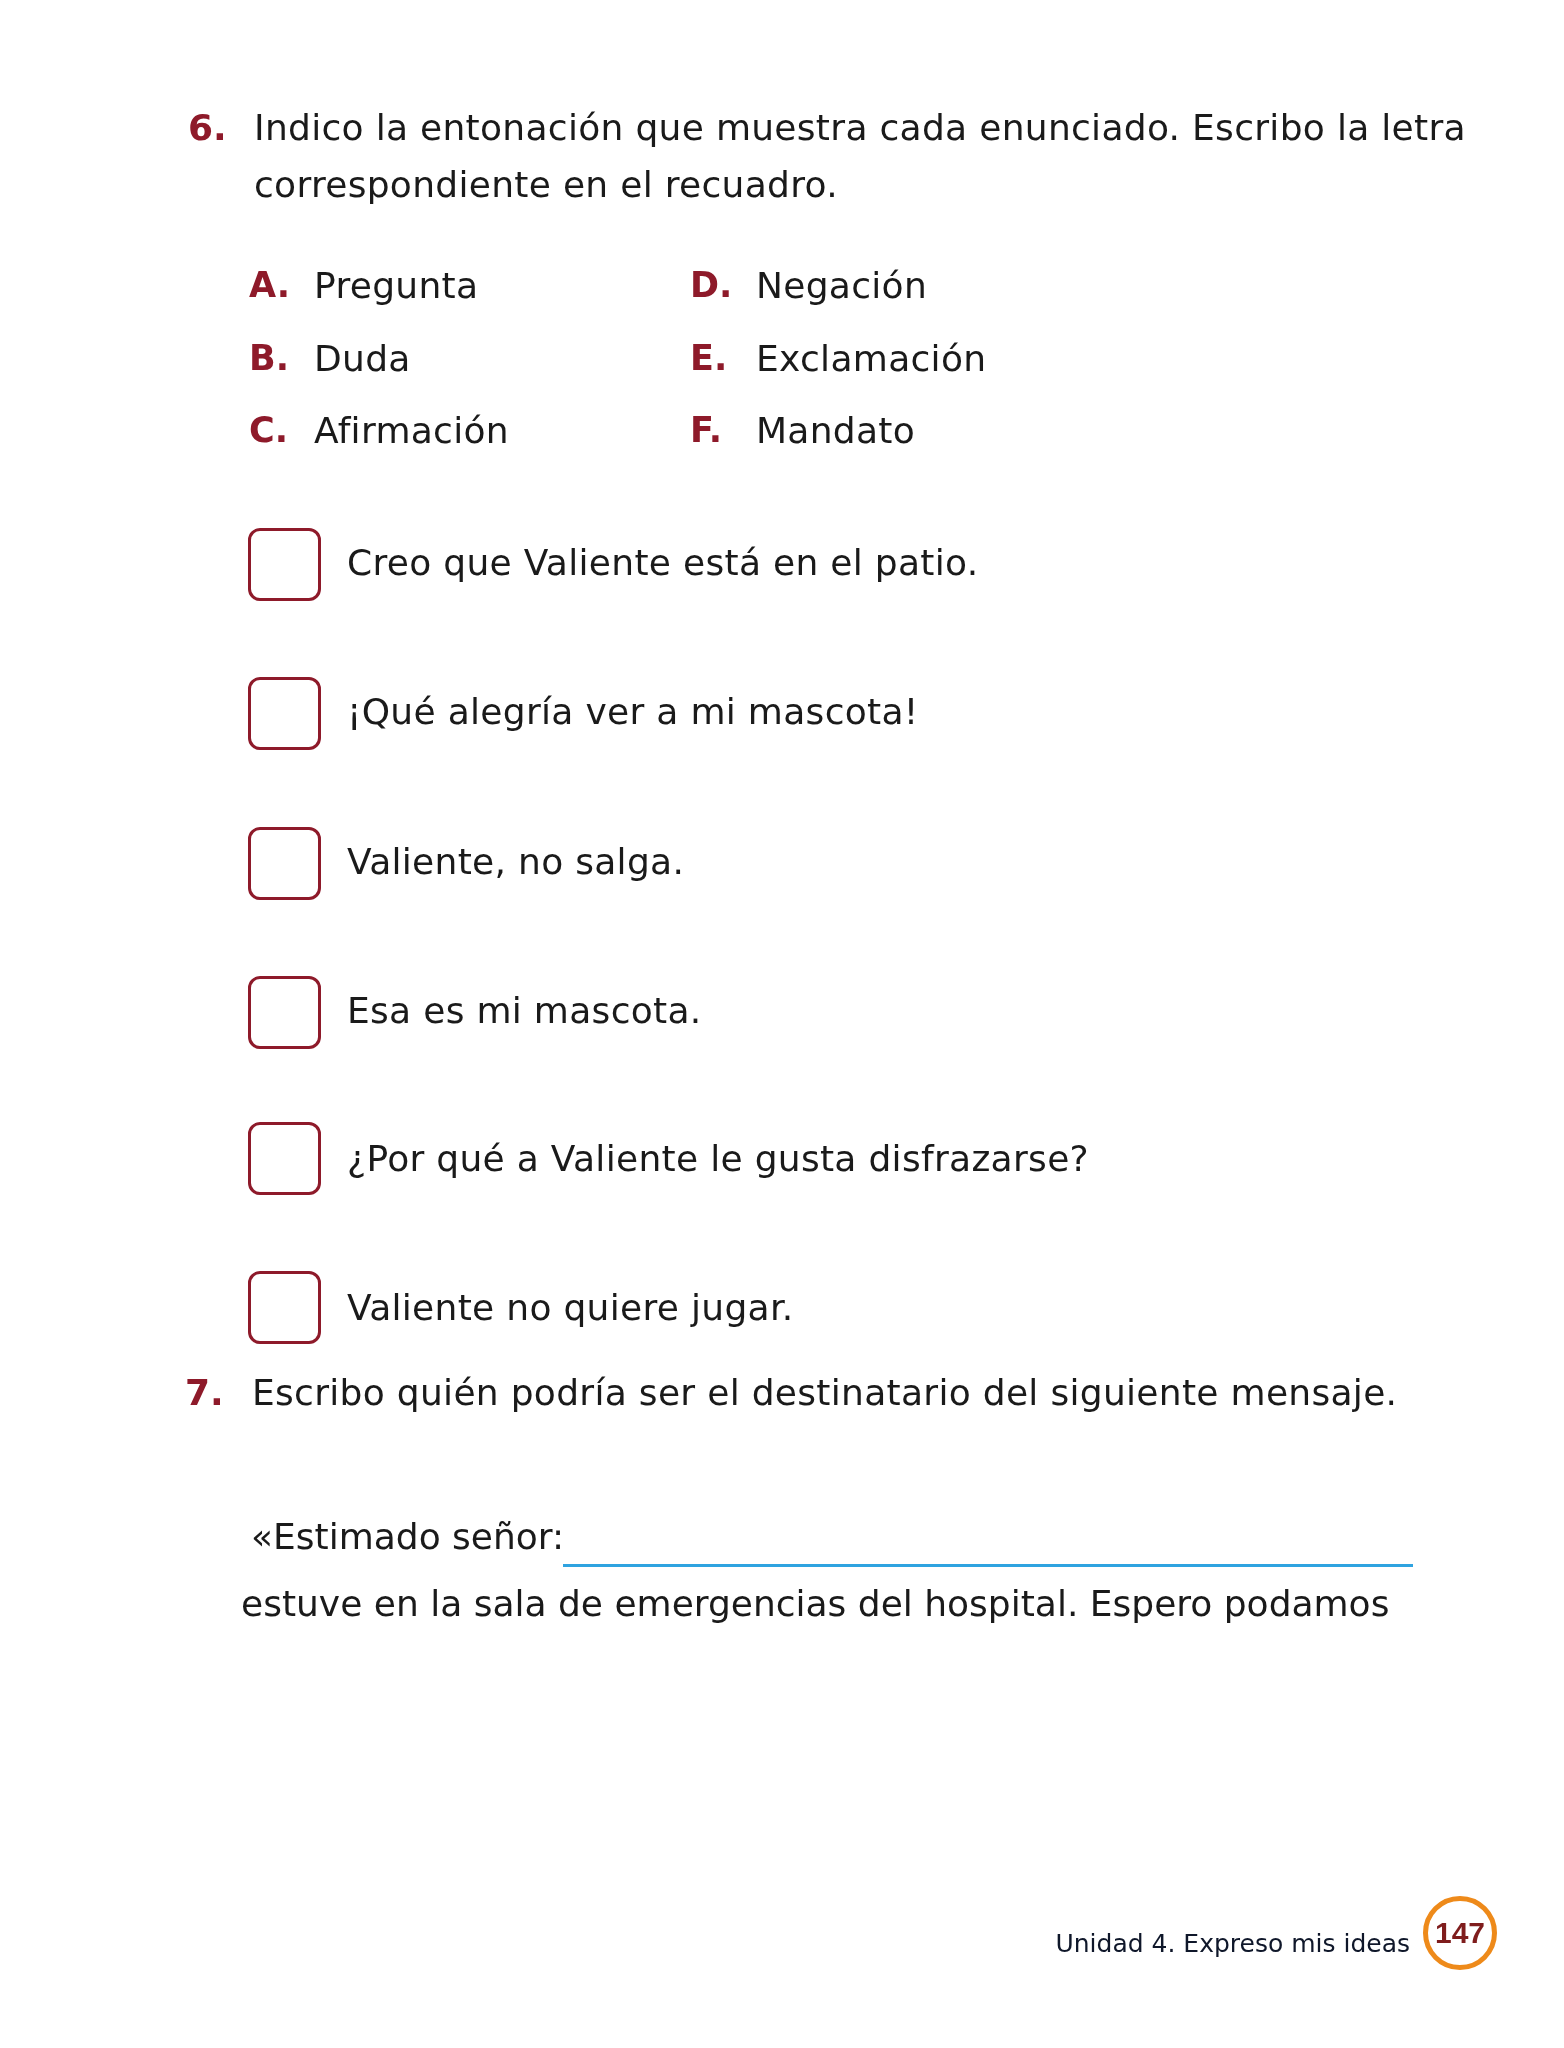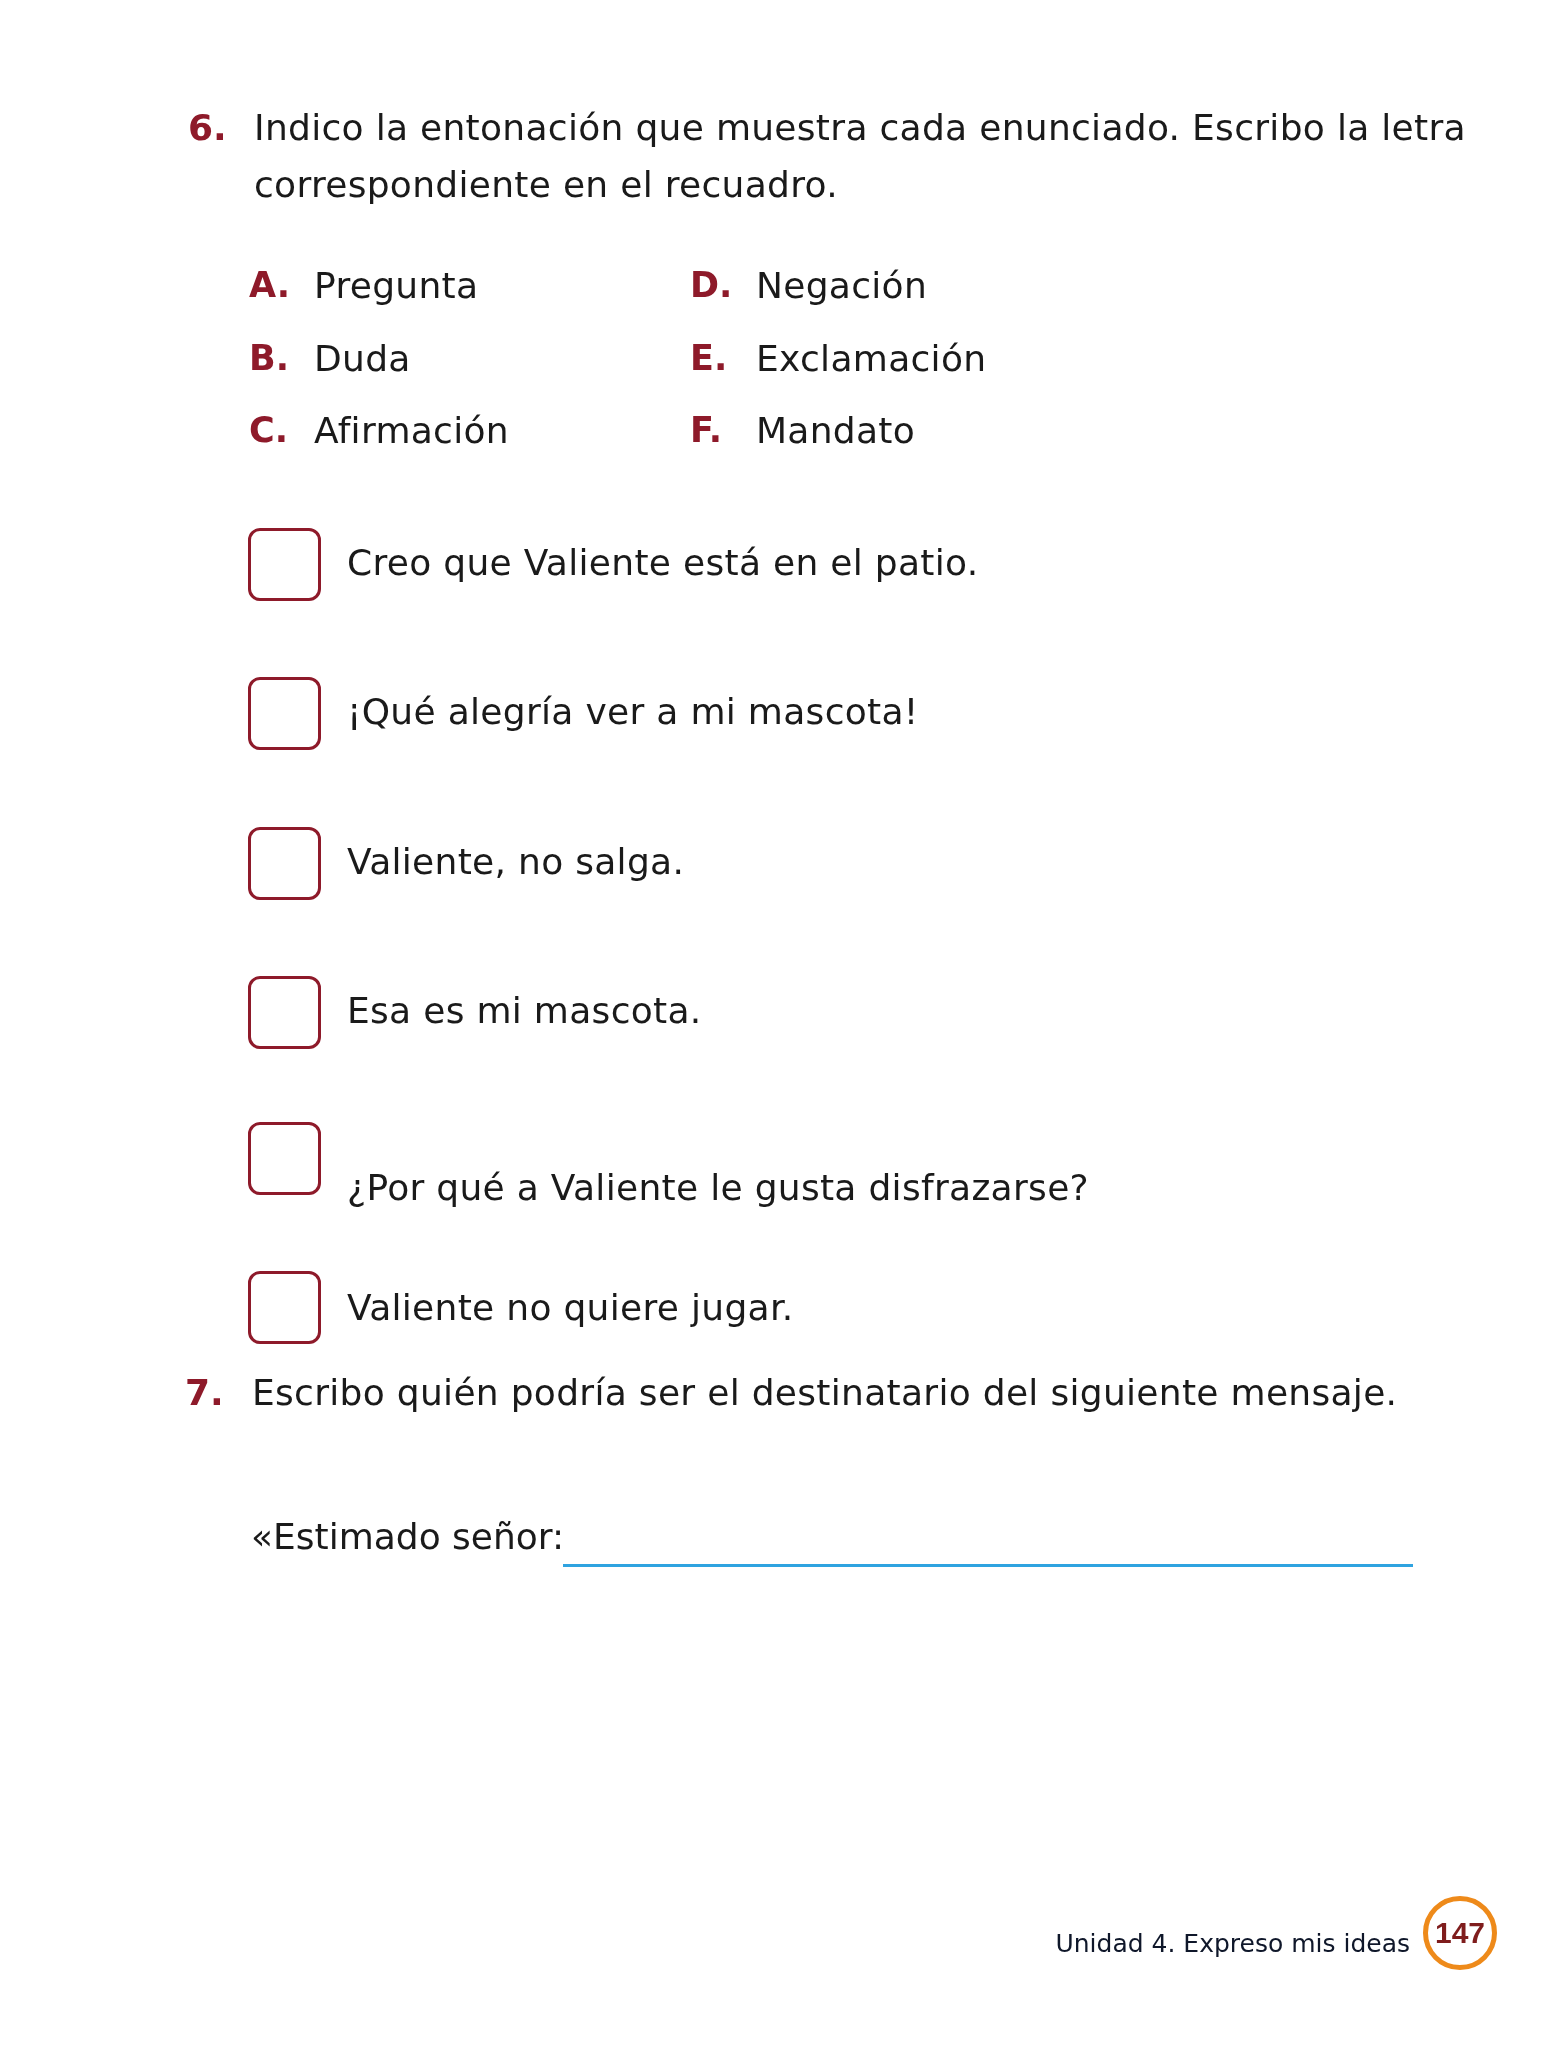--- a/index.html
+++ b/index.html
@@ -65,37 +65,38 @@
     <div>
       <div class="checkbox" style="left:248px; top:827px;"></div>
       <span class="abs txt" style="left:337px; top:844px;">Valiente, no salga.</span>
     </div>
     <div>
       <div class="checkbox" style="left:248px; top:976px;"></div>
       <span class="abs txt" style="left:337px; top:993px;">Esa es mi mascota.</span>
     </div>
     <div>
       <div class="checkbox" style="left:248px; top:1122px;"></div>
-      <span class="abs txt" style="left:337px; top:1170px;">¿Por qué a Valiente le gusta disfrazarse?</span>
+      <span class="abs txt" style="left:337px; top:1141px;">¿Por qué a Valiente le gusta disfrazarse?</span>
     </div>
     <div>
       <div class="checkbox" style="left:248px; top:1271px;"></div>
       <span class="abs txt" style="left:337px; top:1290px;">Valiente no quiere jugar.</span>
     </div>
   </div>
 </div>
 
 <div>
   <span class="abs num" style="left:185px; top:1375px;">7.</span>
   <span class="abs txt" style="left:242px; top:1375px;">Escribo quién podría ser el destinatario del siguiente mensaje.</span>
 
   <span class="abs txt" style="left:241px; top:1519px; letter-spacing:0px;">«Estimado señor:</span>
   <div class="answer-line" style="left:563px; top:1564px; width:850px;"></div>
 
   <div class="abs para" style="left:241px; top:1578px;">
+    <div>estuve en la sala de emergencias del hospital. Espero podamos</div>
   </div>
 </div>
 
 <div>
   <span class="abs footer-text" style="right:154px; top:1931px;">Unidad 4. Expreso mis ideas</span>
   <div class="page-circle" style="left:1423px; top:1896px;">
     <span>147</span>
   </div>
 </div>
 

